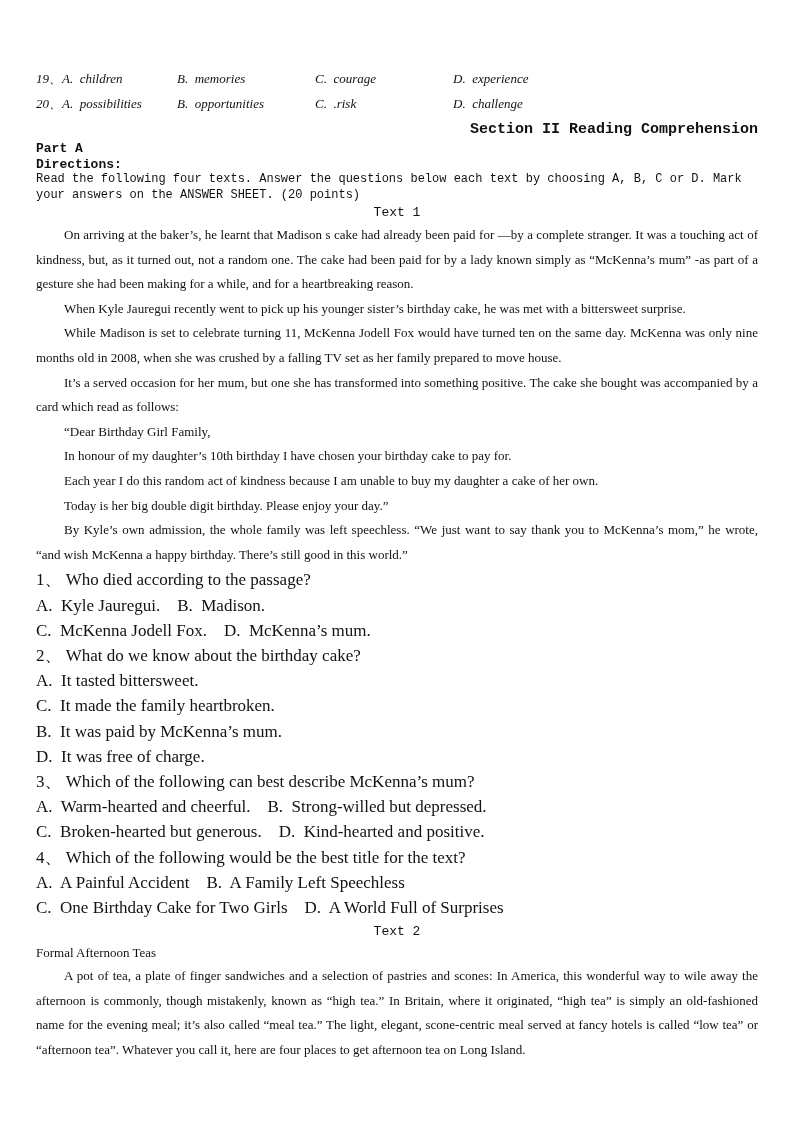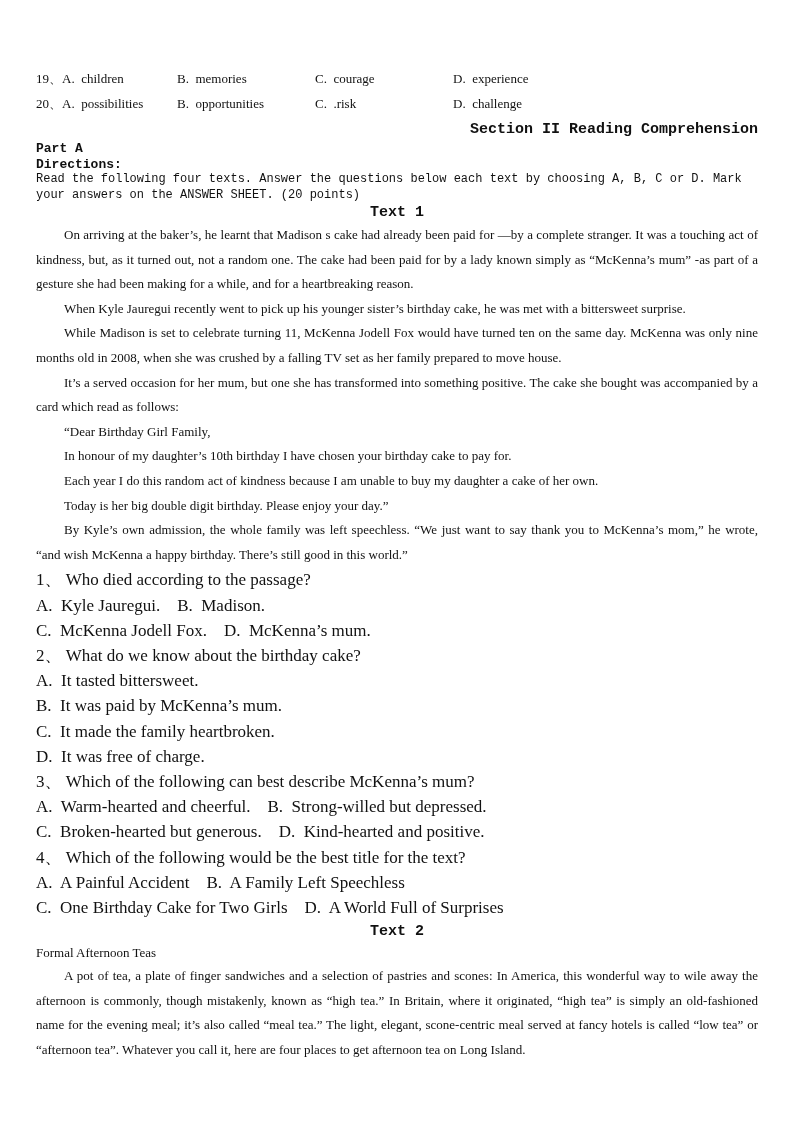--- a/index.html
+++ b/index.html
@@ -14,20 +14,21 @@
     padding: 66px 36px 0 36px;
     font-family: "Liberation Serif", serif;
     overflow: hidden;
   }
   
   .cloze-row {
     display: flex;
     font-size: 13px;
     line-height: 25px;
     white-space: pre;
+    font-style: italic;
   }
   .cloze-row .cell-a { width: 141px; }
   .cloze-row .cell-b { width: 138px; }
   .cloze-row .cell-c { width: 138px; }
   .cloze-row .cell-d { flex: 1; }
   
   .section-title {
     font-family: "Liberation Mono", monospace;
     font-weight: 700;
     font-size: 15px;
@@ -41,22 +42,22 @@
     line-height: 15.5px;
   }
   .mono-bold { font-weight: 700; }
   .directions-body {
     font-family: "Liberation Mono", monospace;
     font-size: 12px;
     line-height: 15.5px;
   }
   .text-heading {
     font-family: "Liberation Mono", monospace;
-    font-weight: 700;
-    font-size: 15px;
+    font-weight: 400;
+    font-size: 13px;
     line-height: 17px;
     text-align: center;
     margin: 1px 0 2px 0;
   }
   
   .body-para {
     margin: 0;
     font-size: 13px;
     line-height: 24.6px;
     text-align: justify;
@@ -110,22 +111,22 @@
   <p class="body-para">Each year I do this random act of kindness because I am unable to buy my daughter a cake of her own.</p>
   <p class="body-para">Today is her big double digit birthday. Please enjoy your day.”</p>
   <p class="body-para">By Kyle’s own admission, the whole family was left speechless. “We just want to say thank you to McKenna’s mom,” he wrote, “and wish McKenna a happy birthday. There’s still good in this world.”</p>
 
   <div>
     <div class="qline">1、 Who died according to the passage?</div>
     <div class="qline">A.  Kyle Jauregui.    B.  Madison.</div>
     <div class="qline">C.  McKenna Jodell Fox.    D.  McKenna’s mum.</div>
     <div class="qline">2、 What do we know about the birthday cake?</div>
     <div class="qline">A.  It tasted bittersweet.</div>
+    <div class="qline">C.  It made the family heartbroken.</div>
     <div class="qline">B.  It was paid by McKenna’s mum.</div>
-    <div class="qline">C.  It made the family heartbroken.</div>
     <div class="qline">D.  It was free of charge.</div>
     <div class="qline">3、 Which of the following can best describe McKenna’s mum?</div>
     <div class="qline">A.  Warm-hearted and cheerful.    B.  Strong-willed but depressed.</div>
     <div class="qline">C.  Broken-hearted but generous.    D.  Kind-hearted and positive.</div>
     <div class="qline">4、 Which of the following would be the best title for the text?</div>
     <div class="qline">A.  A Painful Accident    B.  A Family Left Speechless</div>
     <div class="qline">C.  One Birthday Cake for Two Girls    D.  A World Full of Surprises</div>
   </div>
 
   <div class="text-heading text2-heading">Text 2</div>

